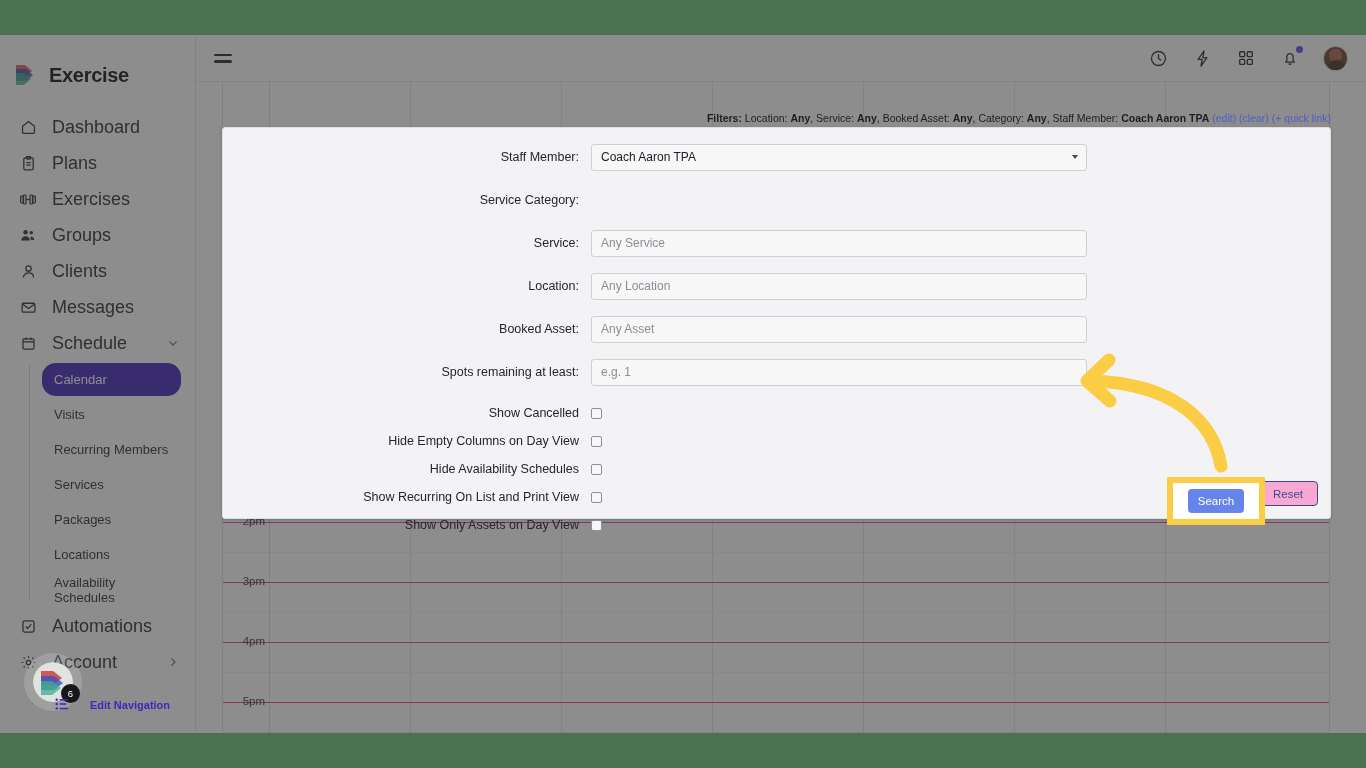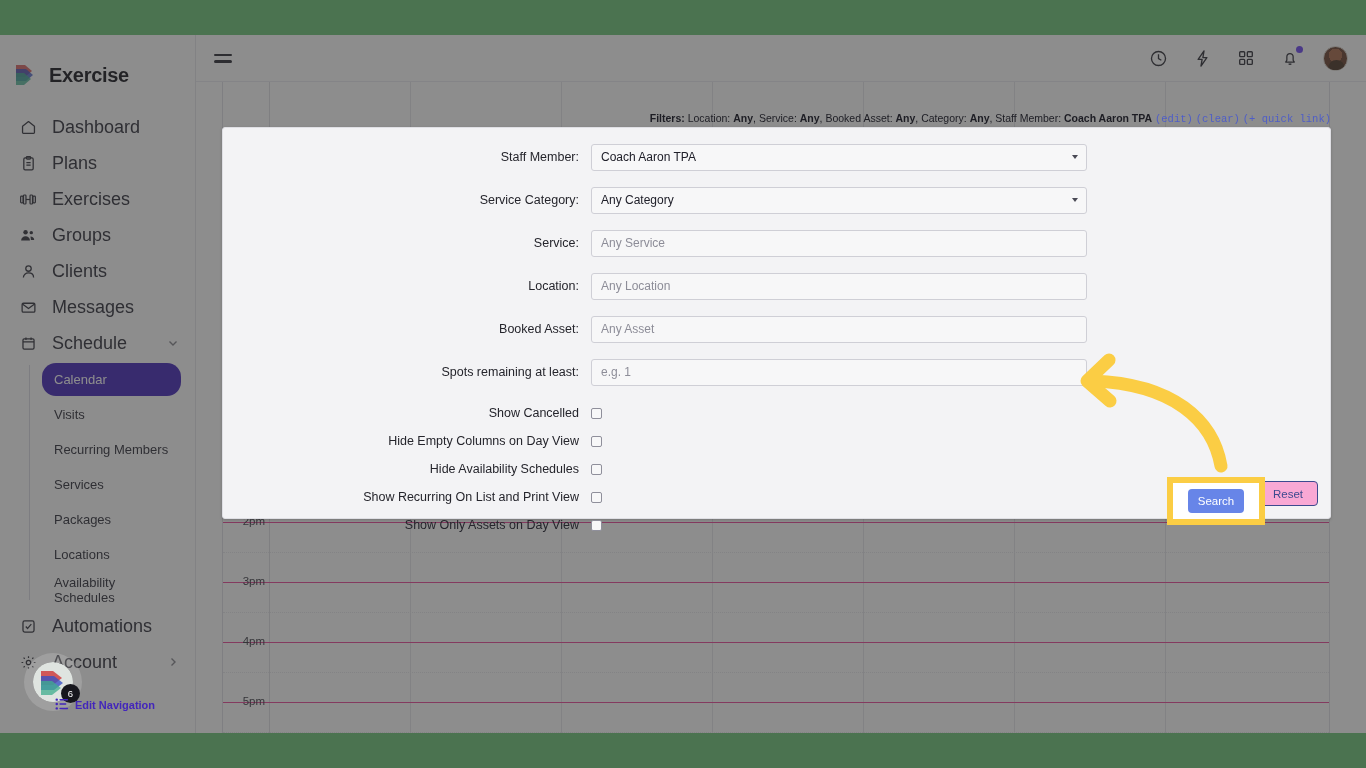--- a/index.html
+++ b/index.html
@@ -81,21 +81,21 @@
 
   
   .overlay { position: absolute; left: 0; top: 35px; width: 1366px; height: 698px; background: rgba(47,47,47,0.55); }
 
   
   .filters-line {
     position: absolute; left: 222px; top: 112px; width: 1109px; text-align: right;
     font-size: 10.5px; color: #1d1d24; white-space: nowrap;
   }
   .filters-line b { font-weight: 700; }
-  .filters-line a { color: #4f5ec7; text-decoration: none; cursor: pointer; font-family: Liberation Mono, monospace; }
+  .filters-line a { color: #4f5ec7; text-decoration: none; cursor: pointer; }
 
   .panel {
     position: absolute; left: 222px; top: 127px; width: 1109px; height: 392px;
     background: #f3f3f5; border: 1px solid #dfdfe4; border-radius: 3px;
     box-shadow: 0 1px 3px rgba(0,0,0,.18);
   }
   .frow { display: flex; align-items: center; height: 36px; margin-top: 7px; }
   .frow:first-child { margin-top: 11px; }
   .flabel {
     width: 368px; text-align: right; padding-right: 12px;
@@ -147,21 +147,21 @@
 
   
   .fab { position: absolute; left: 33px; top: 662px; width: 40px; height: 40px; }
   .fab-ring { position: absolute; inset: -9px; border-radius: 50%; background: rgba(255,255,255,.16); }
   .fab-core { position: absolute; inset: 0; border-radius: 50%; overflow: hidden; }
   .fab-badge {
     position: absolute; left: 28px; top: 22px; width: 19px; height: 19px; border-radius: 50%;
     background: #17171d; color: #fff; font-size: 9.5px; display: flex; align-items: center; justify-content: center;
   }
   .editnav {
-    position: absolute; left: 55px; top: 697px; display: flex; align-items: center; gap: 6px;
+    position: absolute; left: 55px; top: 697px; display: flex; align-items: center; gap: 21px;
     font-size: 11px; font-weight: 700; color: #4326bb; cursor: pointer;
   }
 </style>
 </head>
 <body>
 
 <div id="root">
   <div class="page-bg"></div>
 
   <div class="app">
@@ -408,24 +408,20 @@
     <div class="frow">
       <div class="flabel">Staff Member:</div>
       <div class="fctrl fselect">
         <input class="finput" readonly="" value="Coach Aaron TPA" style="">
         <span class="caret"></span>
       </div>
     </div>
 
     <div class="frow">
       <div class="flabel">Service Category:</div>
-      <div class="fctrl fselect">
-        <input class="finput" readonly="" value="Any Category" style="">
-        <span class="caret"></span>
-      </div>
     </div>
 
     <div class="frow">
       <div class="flabel">Service:</div>
       <div class="fctrl">
         <input class="finput" placeholder="Any Service" style="">
       </div>
     </div>
 
     <div class="frow">

